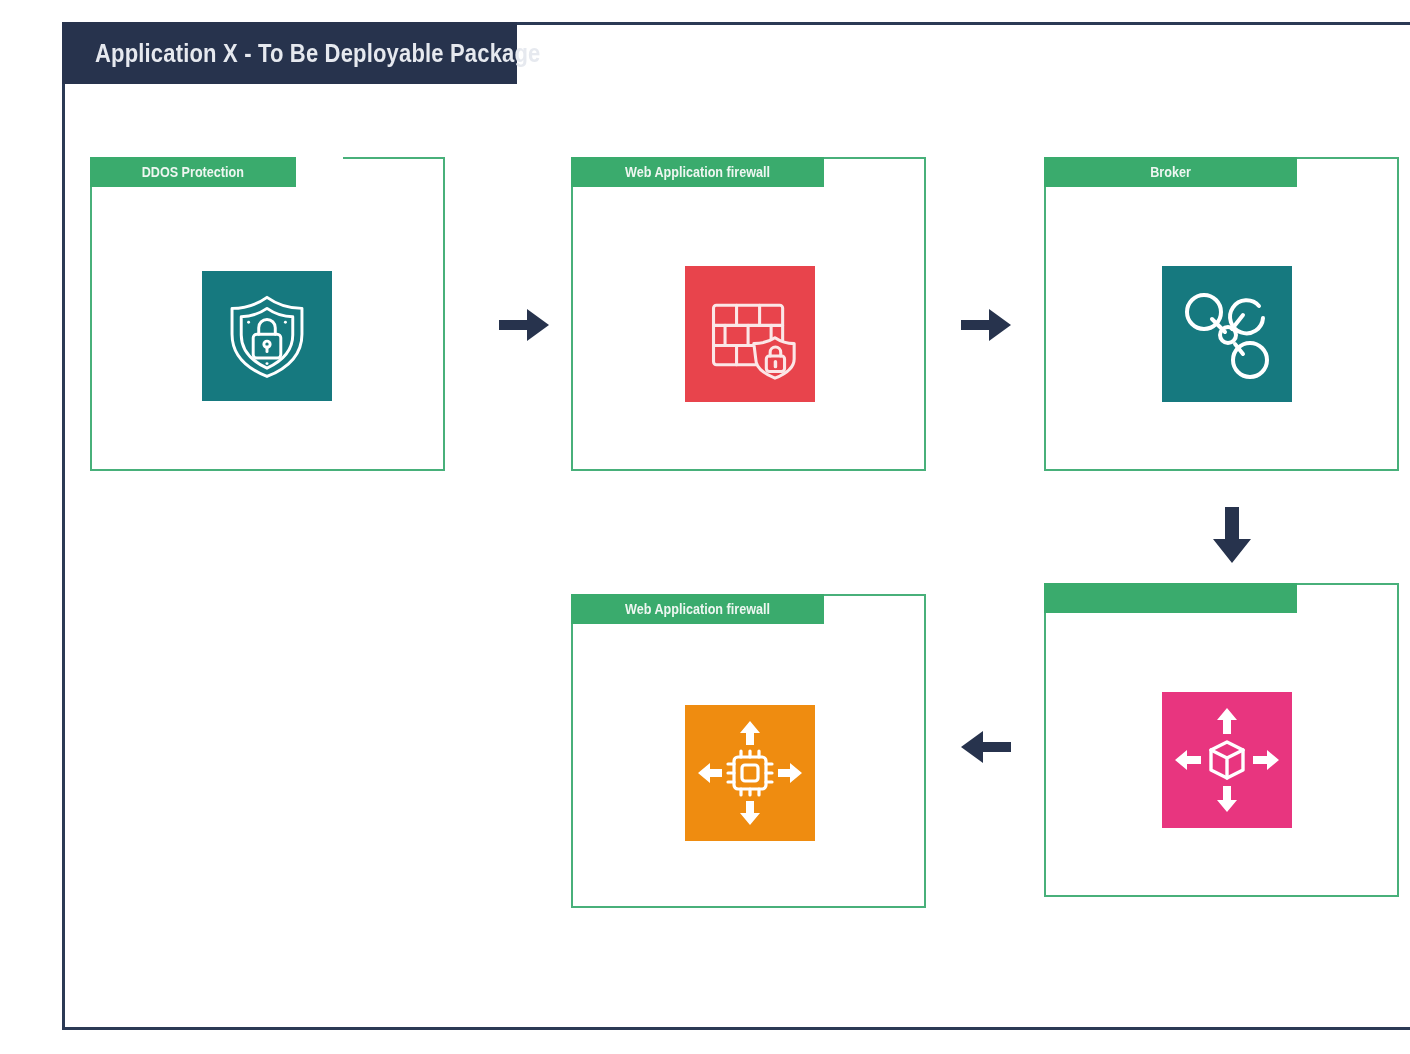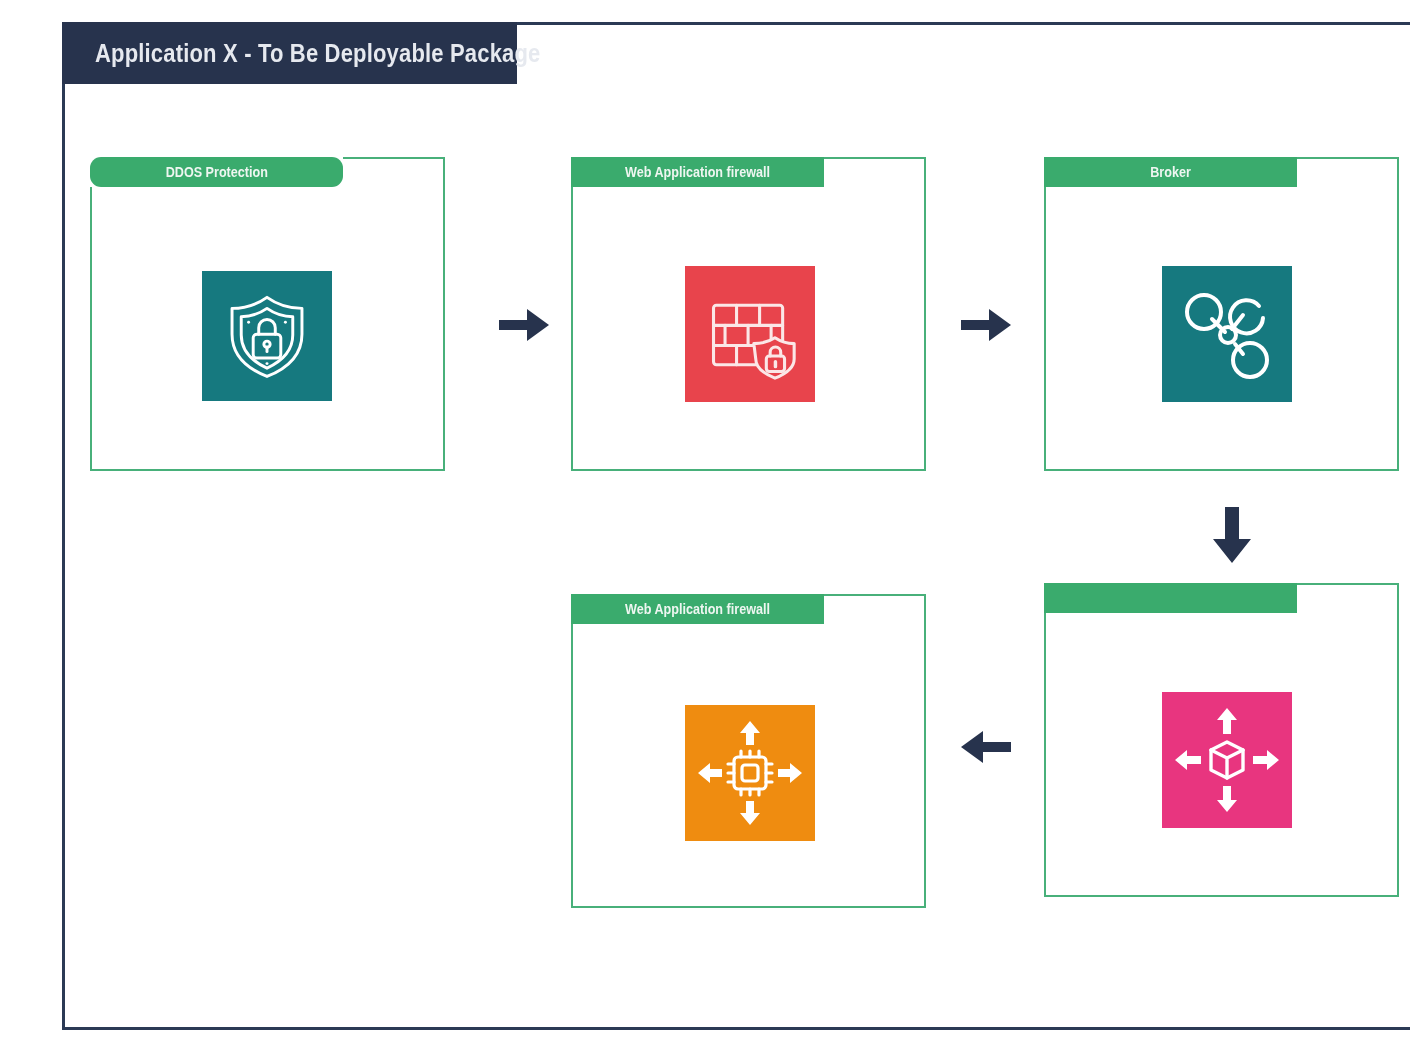--- a/index.html
+++ b/index.html
@@ -123,21 +123,21 @@
 
 <div id="canvas">
 
   <div class="outer-frame"></div>
 
   <div class="title-bar">
     <span class="title-text">Application X - To Be Deployable Package</span>
   </div>
 
   <div class="card" style="left:50px; top:157px; width:355px; height:314px;">
-    <div class="card-tab" style="width:253px;border-radius:11px;">
+    <div class="card-tab" style="width:206px;">
       <span class="card-tab-label">DDOS Protection</span>
     </div>
     <div class="card-edge-right" style="left:253px; right:0;"></div>
     <div class="card-body"></div>
     <div class="icon-tile" style="left:112px; top:114px; width:130px; height:130px; background:#16797f;">
       <svg width="92" height="92" viewBox="0 0 100 100">
         <g fill="none" stroke="#ffffff" stroke-width="3.2" stroke-linecap="round" stroke-linejoin="round">
           <path d="M50 8 C36 18, 22 20, 12 20 L12 48 C12 72, 30 86, 50 94 C70 86, 88 72, 88 48 L88 20 C78 20, 64 18, 50 8 Z"></path>
           <path d="M50 20 C40 27, 29 29, 22 29 L22 49 C22 67, 35 78, 50 85 C65 78, 78 67, 78 49 L78 29 C71 29, 60 27, 50 20 Z"></path>
           <rect x="35" y="48" width="30" height="26" rx="4"></rect>

